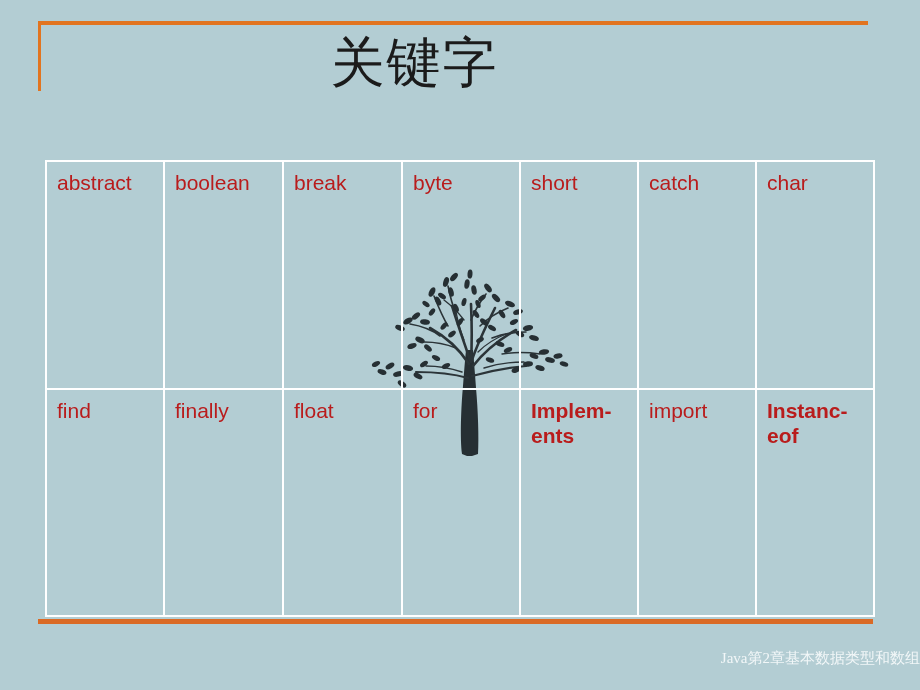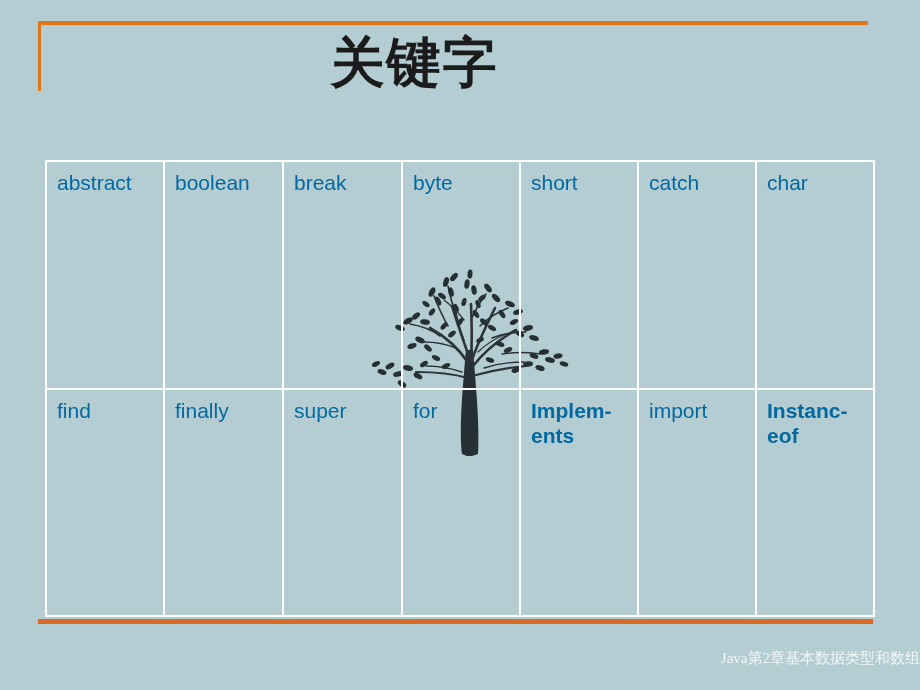--- a/index.html
+++ b/index.html
@@ -49,21 +49,21 @@
   
   #slide-title {
     position: absolute;
     left: 0;
     top: 26px;
     width: 829px;
     text-align: center;
     font-size: 54px;
     line-height: 74px;
     color: #1b1b1b;
-    font-weight: 700;
+    font-weight: 400;
     letter-spacing: 2px;
     font-family: "DejaVu Sans", "Liberation Sans", sans-serif;
     white-space: nowrap;
   }
 
   
   #tree-art {
     position: absolute;
     left: 368px;
     top: 268px;
@@ -83,21 +83,21 @@
     border-collapse: collapse;
     table-layout: fixed;
     z-index: 3;
   }
   #keyword-table td {
     border: 2px solid #ffffff;
     vertical-align: top;
     padding: 8px 0 0 10px;
     font-size: 21px;
     line-height: 25px;
-    color: #0369a1;
+    color: #b91c1c;
     height: 76px;
     box-sizing: border-box;
     word-break: break-word;
   }
   #keyword-table td.bold {
     font-weight: bold;
   }
   #keyword-table col.c1 { width: 118px; }
   #keyword-table col.c2 { width: 119px; }
   #keyword-table col.c3 { width: 119px; }
@@ -239,21 +239,21 @@
         <td>boolean</td>
         <td>break</td>
         <td>byte</td>
         <td>short</td>
         <td>catch</td>
         <td>char</td>
       </tr>
       <tr>
         <td>find</td>
         <td>finally</td>
-        <td>super</td>
+        <td>float</td>
         <td>for</td>
         <td class="bold">Implem-ents</td>
         <td>import</td>
         <td class="bold">Instanc-eof</td>
       </tr>
     </tbody>
   </table>
 
   <div id="frame-bottom-rule"></div>
 

